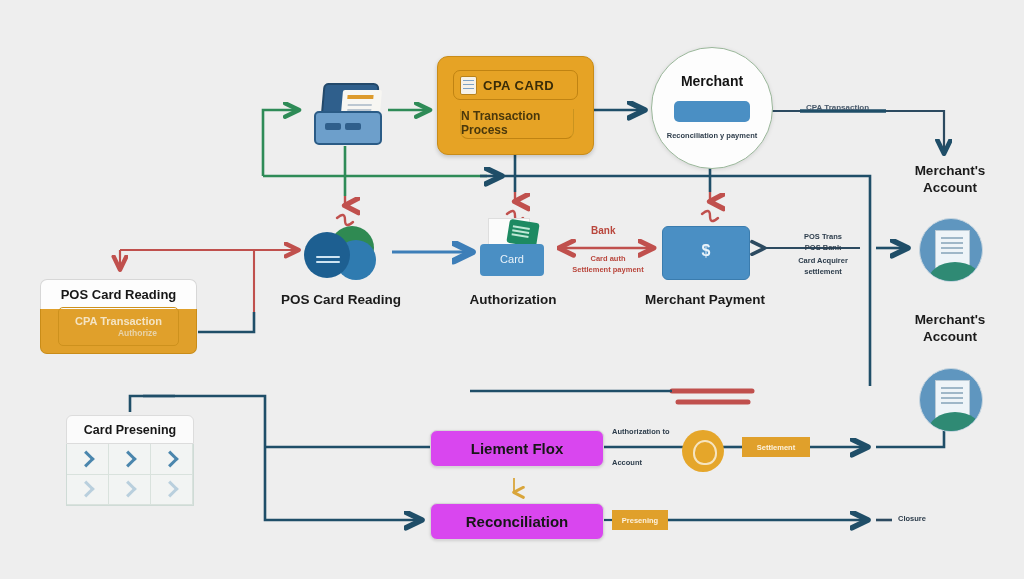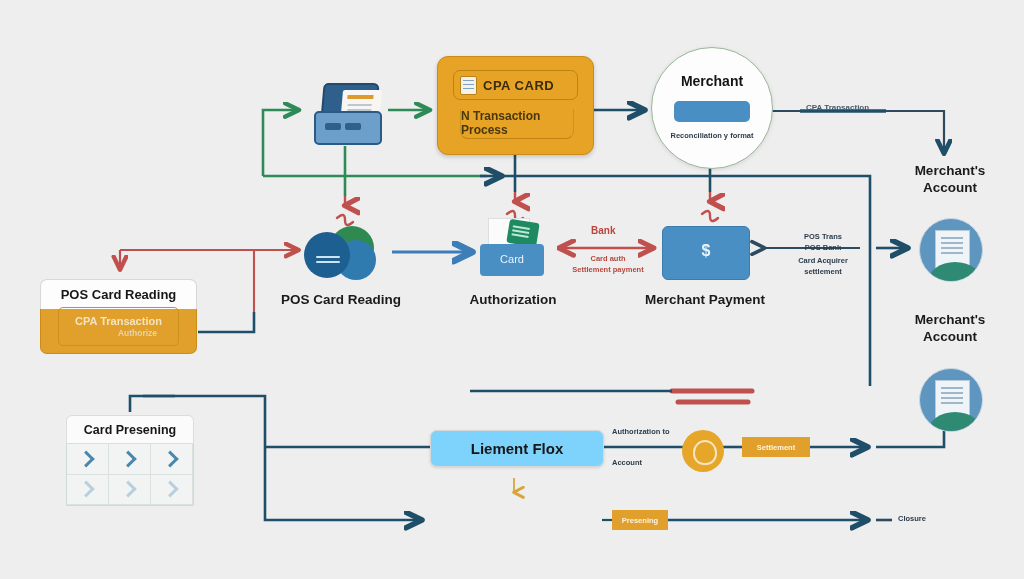--- a/index.html
+++ b/index.html
@@ -24,21 +24,21 @@
 
   
   .caption{
     font-size:13.5px;font-weight:bold;color:#1b1b1b;
     text-align:center;white-space:nowrap;
   }
   .caption.two{line-height:1.25;}
 
   
   .wcard{
-    background:#7dd3fc;border:1px solid #d7d7d7;border-radius:7px;
+    background:#d946ef;border:1px solid #d7d7d7;border-radius:7px;
     box-shadow:0 1px 3px rgba(0,0,0,.13);
     display:flex;align-items:center;justify-content:center;
   }
   .wcard .lbl{font-size:15px;font-weight:bold;color:#171717;white-space:nowrap;}
 
   
   #orange-card{
     left:437px;top:56px;width:155px;height:97px;
     background:#e6a325;border:1px solid #c98c18;border-radius:11px;
     box-shadow:0 2px 4px rgba(0,0,0,.18);
@@ -301,21 +301,21 @@
       <div class="pilltxt">CPA CARD</div>
     </div>
     <div class="inner-pill2">
       <div class="pilltxt2">N Transaction Process</div>
     </div>
   </div>
 
   <div class="abs" id="merchant-circle">
     <div class="m-title">Merchant</div>
     <div class="m-bar"></div>
-    <div class="m-sub">Reconciliation y format</div>
+    <div class="m-sub">Reconciliation y payment</div>
   </div>
 
   <div class="abs faint" style="left:806px;top:103px;">CPA Transaction</div>
 
   <div class="abs caption two" style="left:900px;top:163px;width:100px;">
     <div>Merchant's</div>
     <div>Account</div>
   </div>
   <div class="abs acct-icon" style="left:919px;top:218px;">
     <div class="doc"></div>
@@ -410,18 +410,21 @@
   <div class="abs tiny" style="left:612px;top:458px;">Account</div>
 
   <div class="abs" id="gold-coin">
     <div class="g"></div>
   </div>
 
   <div class="abs otag" style="left:742px;top:437px;width:68px;">
     <span>Settlement</span>
   </div>
 
+  <div class="abs wcard" style="left:430px;top:503px;width:172px;height:35px;">
+    <span class="lbl">Reconciliation</span>
+  </div>
   <div class="abs otag" style="left:612px;top:510px;width:56px;">
     <span>Presening</span>
   </div>
   <div class="abs tiny" style="left:898px;top:514px;">Closure</div>
 
 </div>
 
 </body></html>

